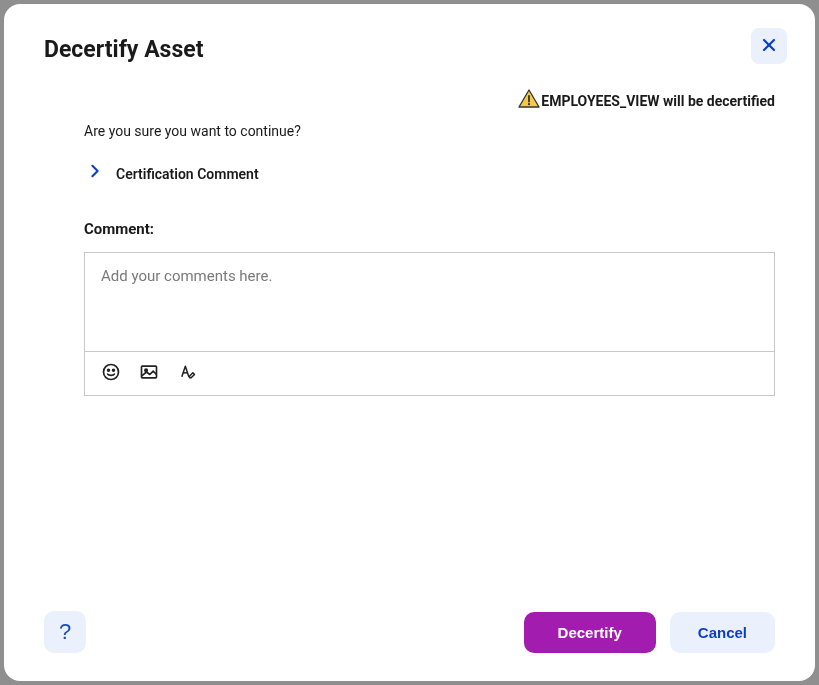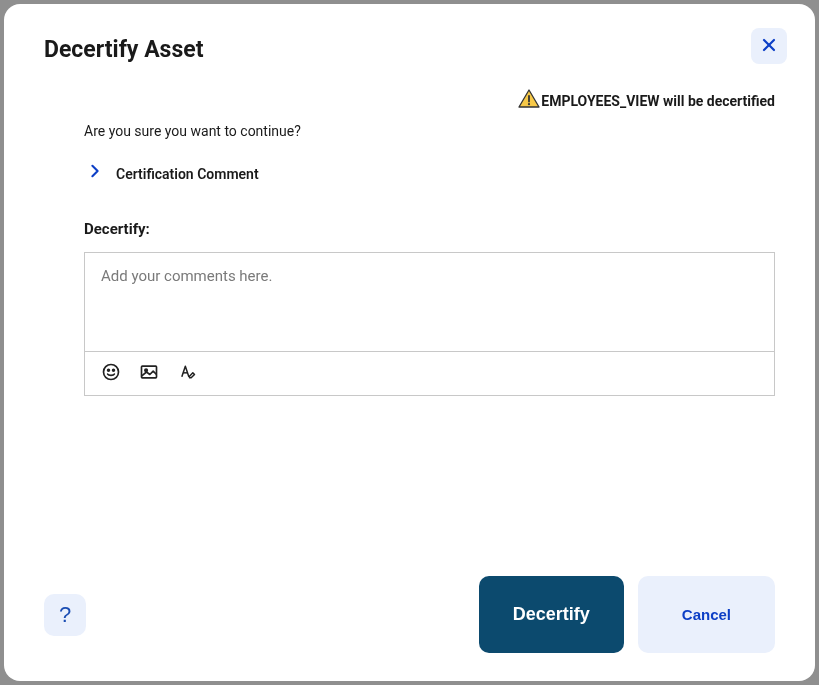--- a/index.html
+++ b/index.html
@@ -160,35 +160,35 @@
       justify-content: center;
       cursor: pointer;
       font-size: 22px;
       color: #1a4db3;
     }
     .footer-actions {
       display: flex;
       gap: 14px;
     }
     .btn-primary {
-      background: #0c4a6e;
+      background: #a21caf;
       color: #fff;
       border: none;
       border-radius: 10px;
-      padding: 28px 34px;
-      font-size: 18px;
+      padding: 12px 34px;
+      font-size: 15px;
       font-weight: 700;
       cursor: pointer;
     }
     .btn-secondary {
       background: #eaf0fc;
       color: #0d3fc6;
       border: none;
       border-radius: 10px;
-      padding: 12px 44px;
+      padding: 12px 28px;
       font-size: 15px;
       font-weight: 700;
       cursor: pointer;
     }
   </style>
 </head>
 <body>
 
 <div class="modal">
 
@@ -219,21 +219,21 @@
 
   <div class="expand-row">
     <span class="chevron-icon">
       <svg viewBox="0 0 16 16" fill="none" stroke="#0d3fc6" stroke-width="2.4" stroke-linecap="round" stroke-linejoin="round">
         <polyline points="5,2 11,8 5,14"></polyline>
       </svg>
     </span>
     <span class="expand-label">Certification Comment</span>
   </div>
 
-  <div class="comments-label">Decertify:</div>
+  <div class="comments-label">Comment:</div>
 
   <div class="comments-box">
     <textarea class="comments-textarea" placeholder="Add your comments here." style=""></textarea>
     <div class="comments-toolbar">
       <button class="toolbar-btn">
         <span>
           <svg viewBox="0 0 24 24" fill="none" stroke="#222" stroke-width="2">
             <circle cx="12" cy="12" r="9"></circle>
             <circle cx="9" cy="10" r="1.1" fill="#222"></circle>
             <circle cx="15" cy="10" r="1.1" fill="#222"></circle>

